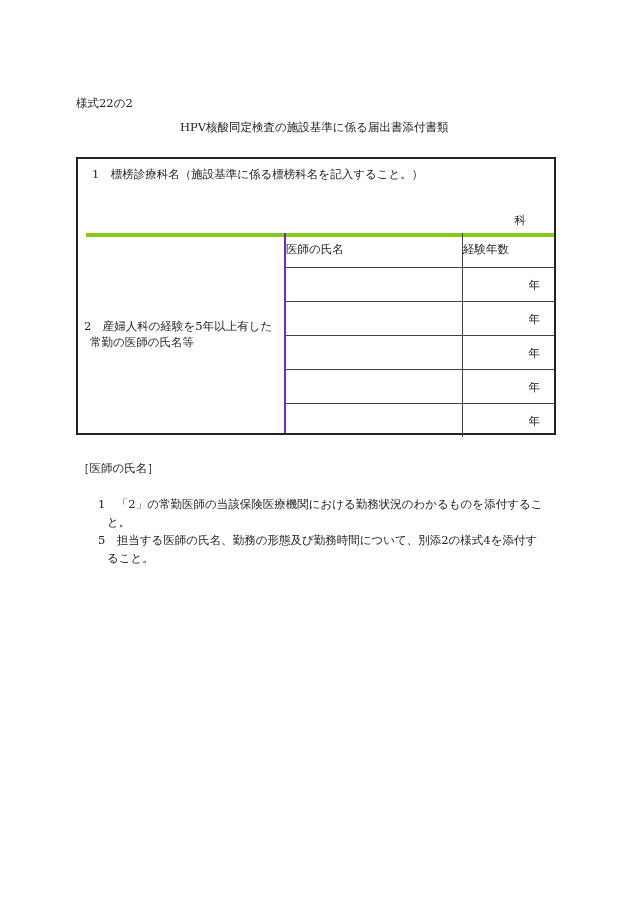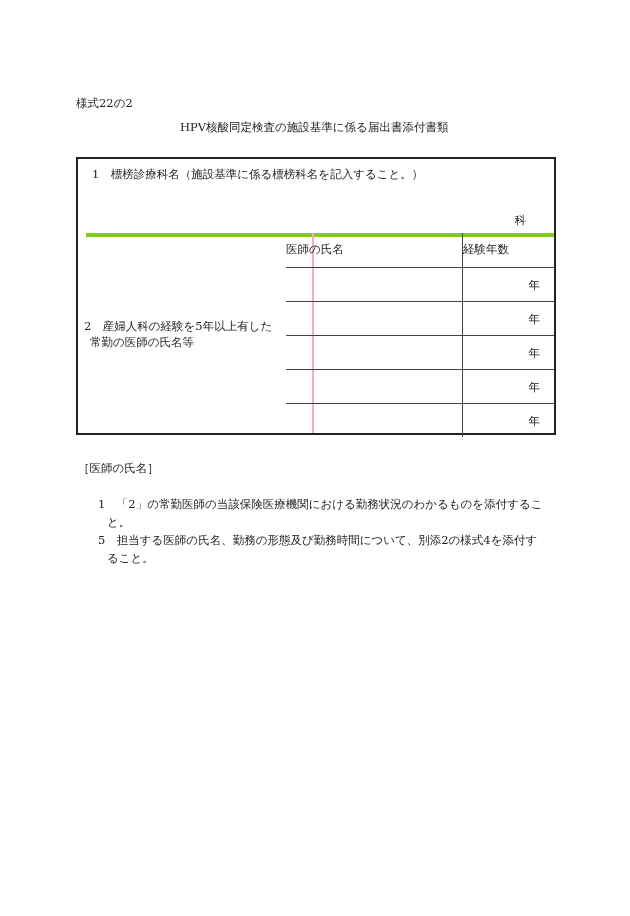--- a/index.html
+++ b/index.html
@@ -4,21 +4,21 @@
 <style>
   html,body{margin:0;padding:0;background:#fff;}
   body{width:630px;height:916px;position:relative;overflow:hidden;font-family:"DejaVu Serif","Liberation Serif",serif;color:#222;font-size:11.5px;}
   .abs{position:absolute;white-space:nowrap;}
   .form-no{left:76px;top:96px;}
   .title{left:180px;top:120px;}
   .tbl{position:absolute;left:76px;top:157px;width:480px;height:278px;border:2px solid #222;box-sizing:border-box;}
   .row1{position:absolute;left:8px;top:0;right:0;height:74px;border-bottom:4px solid #84cc16;}
   .row1 .lbl{position:absolute;left:6px;top:8px;}
   .row1 .unit{position:absolute;right:28px;top:54px;}
-  .leftcol{position:absolute;left:0;top:74px;width:206px;bottom:0;border-right:2px solid #f9a8d4;padding-left:28px;}
+  .leftcol{position:absolute;left:0;top:74px;width:206px;bottom:0;border-right:2px solid #6d28d9;}
   .leftcol .l1{position:absolute;left:6px;top:86px;}
   .leftcol .l2{position:absolute;left:12px;top:102px;font-family:Liberation Serif, serif;}
   .grid{position:absolute;left:208px;top:74px;right:0;bottom:0;}
   .gr{position:absolute;left:0;right:0;height:34px;border-bottom:1px solid #444;}
   .gr .c1{position:absolute;left:0;top:0;width:176px;height:100%;border-right:1px solid #444;}
   .gr .c2{position:absolute;left:177px;right:0;top:0;height:100%;}
   .hdr .c1 span,.hdr .c2 span{position:absolute;top:9px;left:0;right:0;text-align:left;}
   .gr .c2 .y{position:absolute;right:14px;top:11px;}
   .gr.last{border-bottom:none;}
   .notes-h{left:78px;top:461px;}

